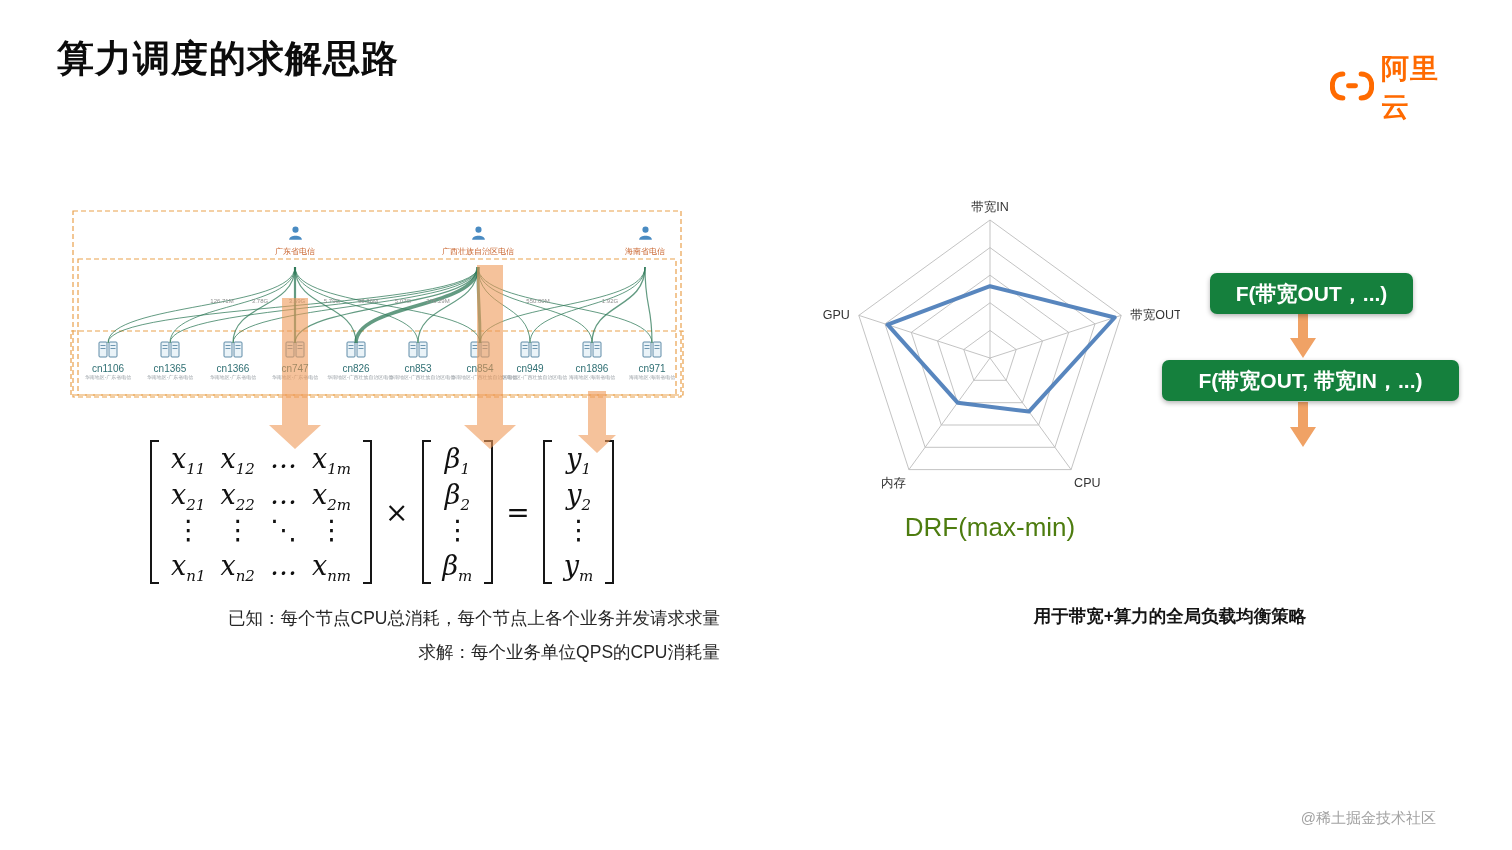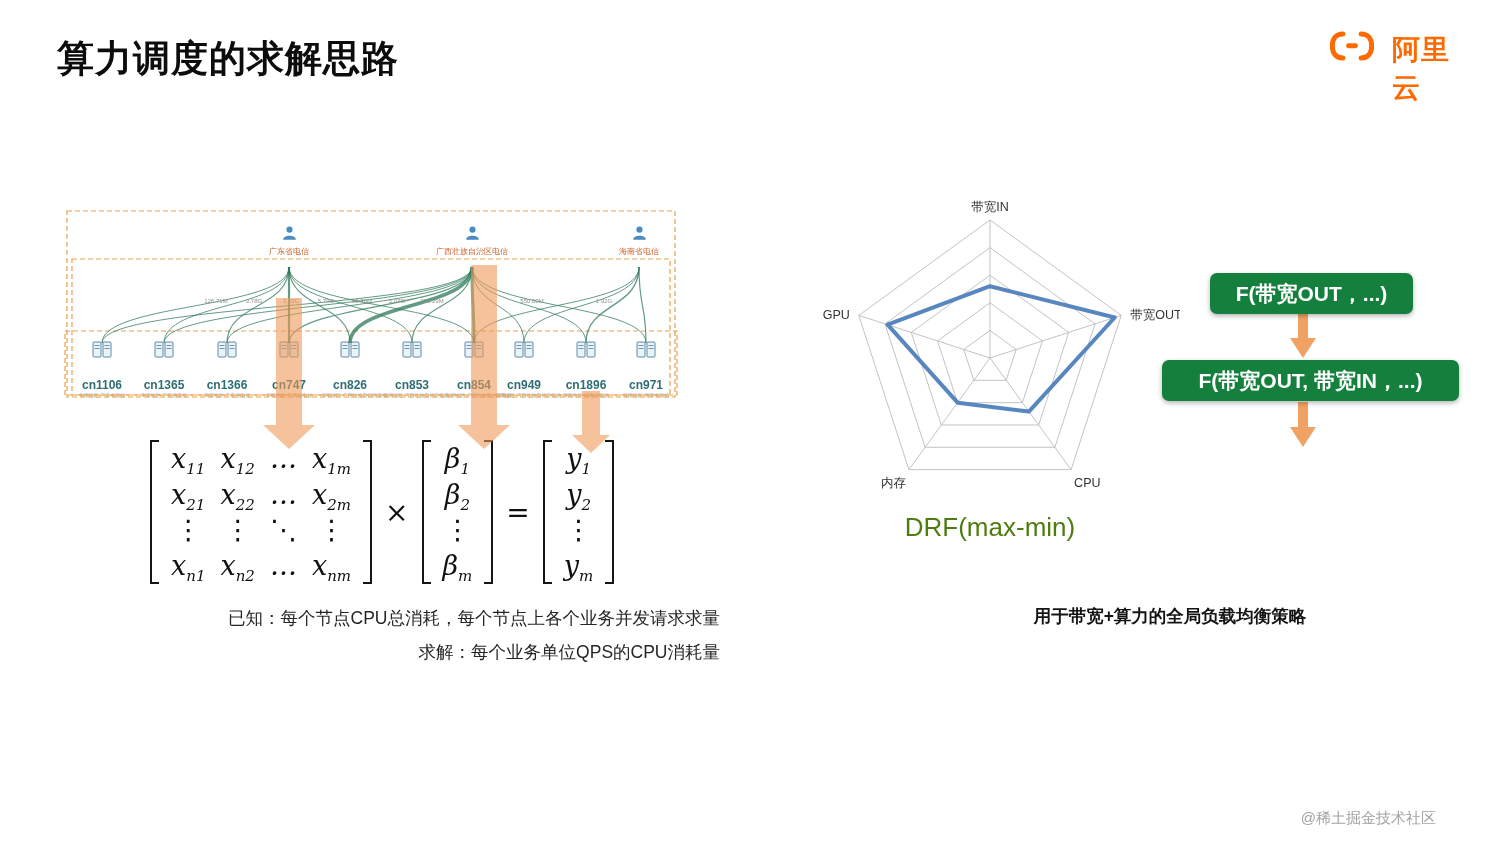--- a/index.html
+++ b/index.html
@@ -3,30 +3,30 @@
 <meta charset="utf-8">
 <style>
   *{margin:0;padding:0;box-sizing:border-box}
   html,body{width:1512px;height:850px;background:#ffffff;overflow:hidden;
     font-family:"Liberation Sans","DejaVu Sans",sans-serif;color:#111}
   .slide{position:relative;width:1456px;height:850px}
 
   .page-title{position:absolute;left:57px;top:34px;font-size:37px;font-weight:900;
     color:#0c0c0c;letter-spacing:1px}
 
-  .logo{position:absolute;left:1330px;top:31px;display:flex;gap:18px}
+  .logo{position:absolute;left:1330px;top:50px;display:flex;align-items:center;gap:7px}
   .logo-text{font-size:28px;font-weight:800;color:#FF6A00;letter-spacing:1px}
 
   
-  .topology{position:absolute;left:64px;top:203px;width:618px;height:258px}
+  .topology{position:absolute;left:70px;top:203px;width:618px;height:258px}
   .topology svg.layer{position:absolute;left:0;top:0;z-index:3;pointer-events:none}
   .op-node{position:absolute;top:22px;transform:translateX(-50%);text-align:center;width:110px;z-index:2}
   .op-label{font-size:8px;color:#c9652f;margin-top:1px;white-space:nowrap}
   .srv-node{position:absolute;top:138px;transform:translateX(-50%);text-align:center;width:64px;z-index:2}
-  .srv-name{font-size:12px;font-weight:bold;color:#2F6F73;margin-top:16px}
+  .srv-name{font-size:10px;font-weight:normal;color:#2F6F73;margin-top:1px}
   .srv-cap{font-size:5.5px;color:#9aa0a6;white-space:nowrap;transform:scale(.9)}
 
   
   .matrix-wrap{position:absolute;left:150px;top:440px;display:flex;align-items:center;z-index:1}
   .mat{display:flex;align-items:stretch;height:144px}
   .bkt{width:9px;border:2px solid #161616}
   .bkt.l{border-right:none}
   .bkt.r{border-left:none}
   .mgrid{display:grid;height:100%;align-content:space-between;justify-items:center;
     padding:3px 12px;font-family:"DejaVu Serif","DejaVu Sans",serif;font-style:italic;

